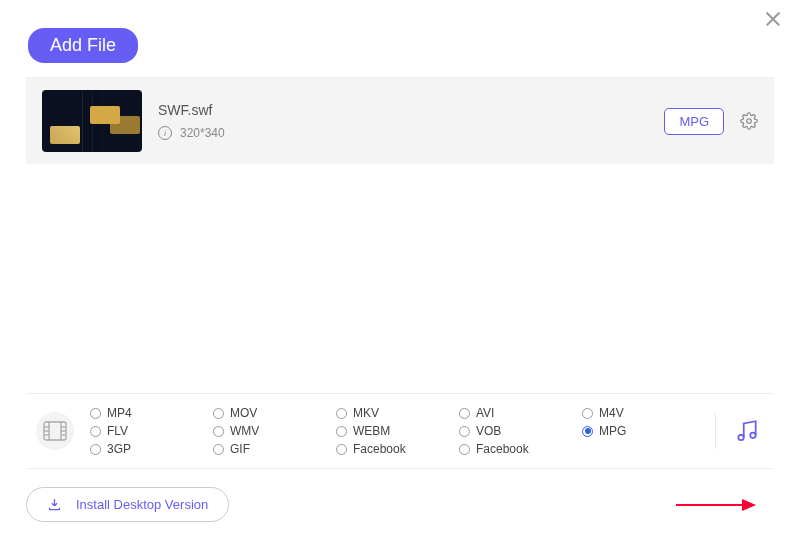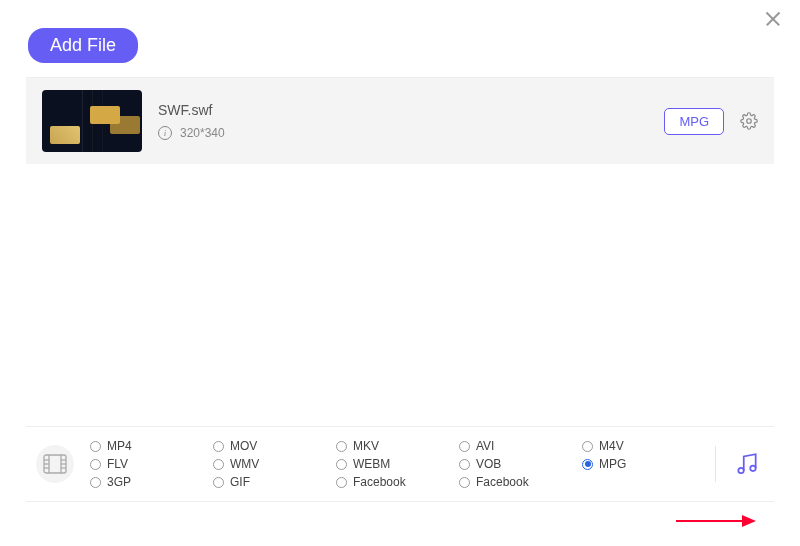--- a/index.html
+++ b/index.html
@@ -343,19 +343,25 @@
       </div>
     <div class="divider-v"></div>
     <svg class="music-icon" viewBox="0 0 24 24" fill="none" stroke="#665df5" stroke-width="1.6">
       <path d="M9 18V5l11-2v13"></path>
       <circle cx="6.5" cy="18" r="2.5"></circle>
       <circle cx="17.5" cy="16" r="2.5"></circle>
     </svg>
   </div>
 
   <div class="action-row">
+    <button class="install-btn">
+      <svg class="download-icon" viewBox="0 0 24 24" fill="none" stroke="currentColor" stroke-width="2">
+        <path d="M12 3v11m0 0l-4-4m4 4l4-4M4 17v2a1 1 0 001 1h14a1 1 0 001-1v-2"></path>
+      </svg>
+      <span>Install Desktop Version</span>
+    </button>
     <div class="spacer"></div>
     <div class="arrow-annotation"></div>
   </div>
 </div>
 
 
 
 
 </body></html>

